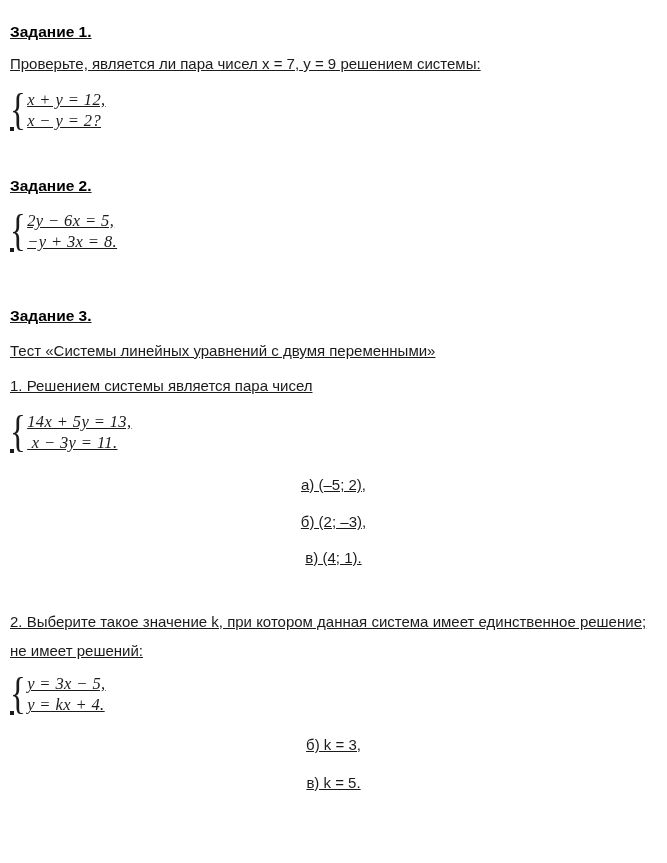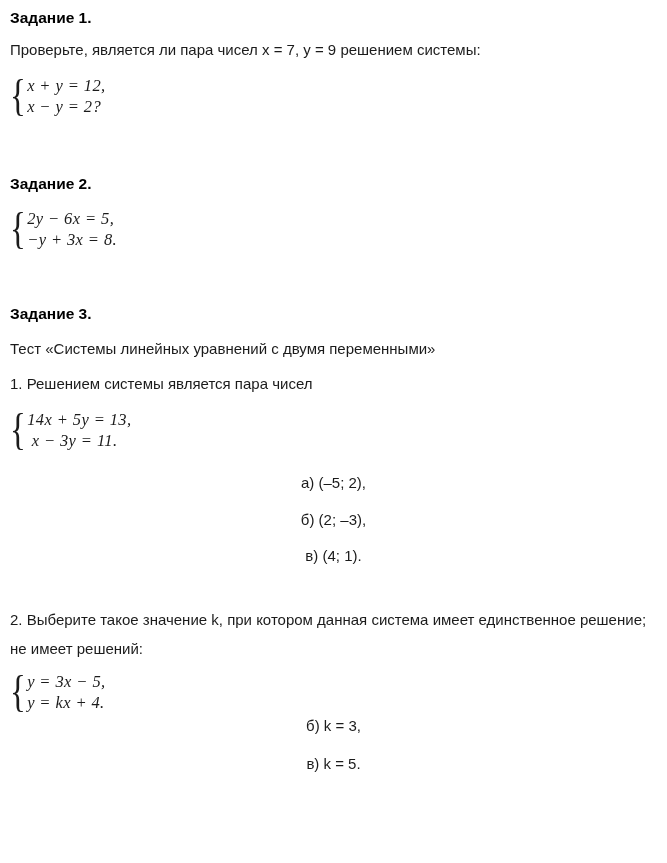--- a/index.html
+++ b/index.html
@@ -4,22 +4,23 @@
 <style>
   html, body { margin: 0; padding: 0; background: #ffffff; }
   .page {
     width: 667px;
     height: 826px;
     box-sizing: border-box;
     background: #ffffff;
     color: #1b1b1b;
     font-family: "Liberation Sans", sans-serif;
     font-size: 15px;
-    padding: 6px 10px 0 10px;
+    padding: 20px 10px 0 10px;
     overflow: hidden;
+    text-decoration: underline;
   }
   .task-title {
     font-weight: bold;
     color: #000000;
     font-size: 15.5px;
     line-height: 19px;
   }
   .para {
     line-height: 19px;
   }
@@ -65,21 +66,21 @@
     <div class="system" style="margin-top:15px">
       <span class="brace">{</span>
       <span class="eq-lines">
         <span class="eq-line">x + y = 12,</span>
         <span class="eq-line">x − y = 2?</span>
       </span>
     </div>
   </div>
 
   <div>
-    <div class="task-title" style="margin-top:56px">Задание 2.</div>
+    <div class="task-title" style="margin-top:44px">Задание 2.</div>
     <div class="system" style="margin-top:14px">
       <span class="brace">{</span>
       <span class="eq-lines">
         <span class="eq-line">2y − 6x = 5,</span>
         <span class="eq-line">−y + 3x = 8.</span>
       </span>
     </div>
   </div>
 
   <div>
@@ -102,18 +103,18 @@
 
     <div>
       <div class="para-wrap" style="margin-top:40px">2. Выберите такое значение k, при котором данная система имеет единственное решение; не имеет решений:</div>
       <div class="system" style="margin-top:7px">
         <span class="brace">{</span>
         <span class="eq-lines">
           <span class="eq-line">y = 3x − 5,</span>
           <span class="eq-line">y = kx + 4.</span>
         </span>
       </div>
-      <div class="option" style="margin-top:2px">б) k = 3,</div>
+      <div class="option" style="margin-top:19px">б) k = 3,</div>
       <div class="option" style="margin-top:19px">в) k = 5.</div>
     </div>
   </div>
 
 </div>
 
 </body></html>

